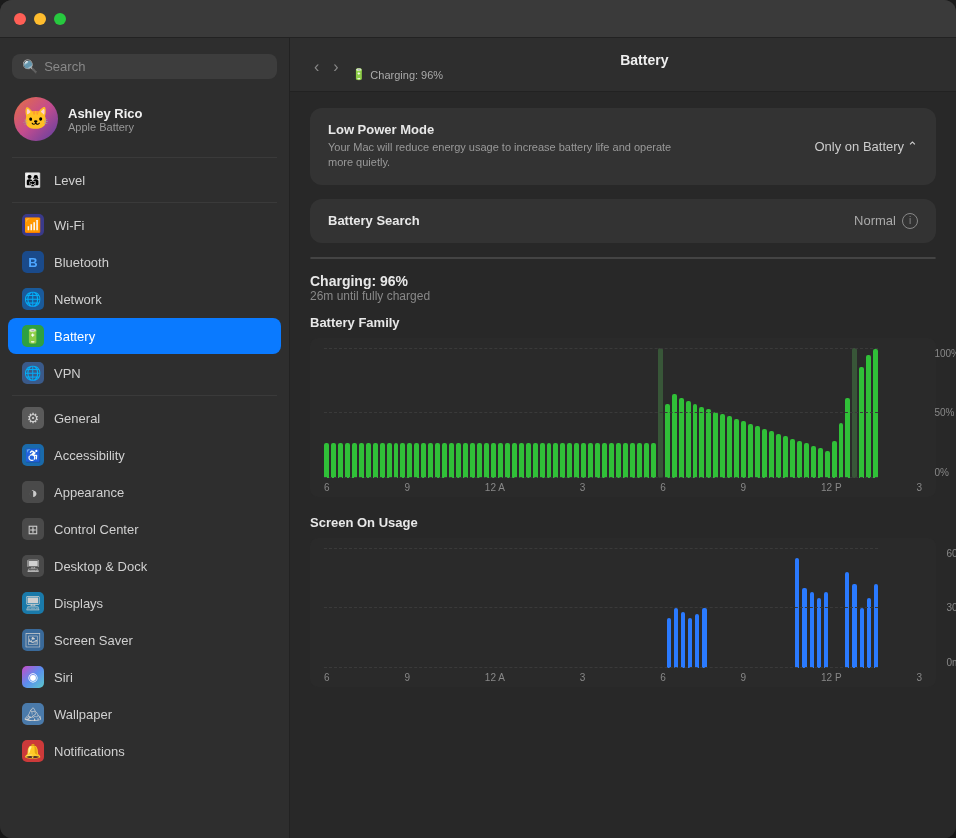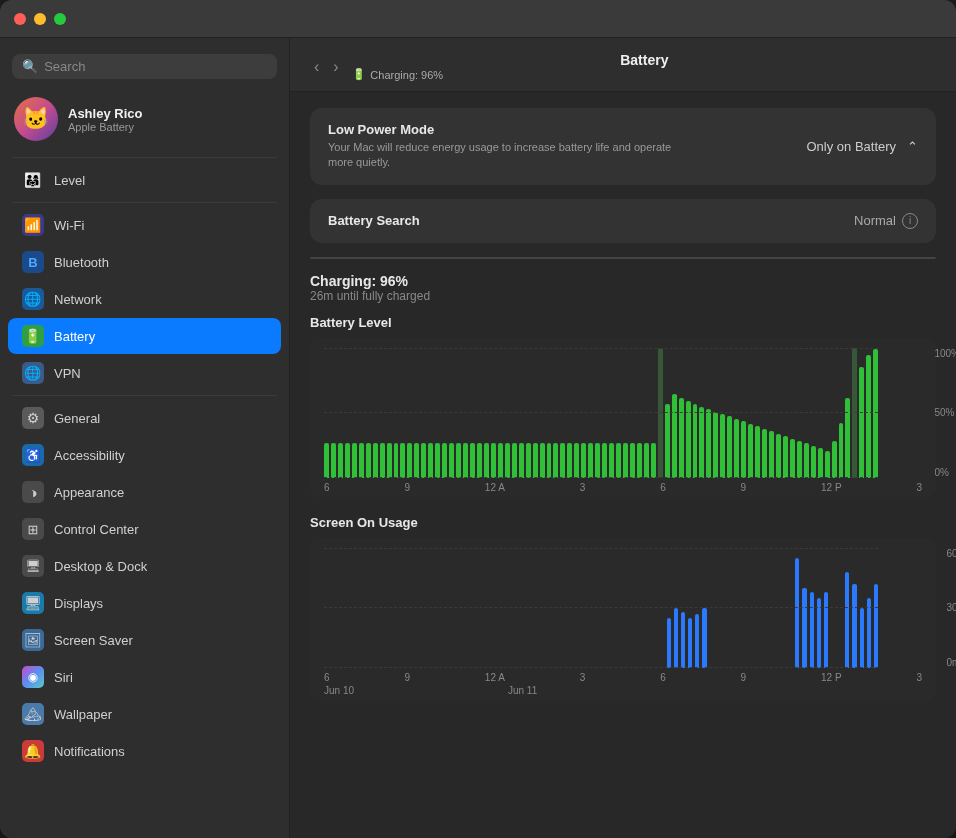--- a/index.html
+++ b/index.html
@@ -227,21 +227,21 @@
       font-size: 13px;
     }
     .select-btn {
       background: none;
       border: none;
       color: #ccc;
       font-size: 13px;
       cursor: pointer;
       display: flex;
       align-items: center;
-      gap: 11px;
+      gap: 3px;
     }
     .battery-health-row {
       display: flex;
       align-items: center;
       justify-content: space-between;
       padding: 14px 18px;
     }
     .health-label {
       font-size: 13px;
       font-weight: 600;
@@ -526,21 +526,21 @@
 
         <div class="time-selector">
         </div>
 
         <div class="charging-info">
           <div class="charging-title">Charging: 96%</div>
           <div class="charging-sub">26m until fully charged</div>
         </div>
 
         <div class="chart-section">
-          <div class="chart-title">Battery Level</div>
+          <div class="chart-title">Battery Family</div>
           <div class="chart-container">
             <div style="position:relative;padding-right:44px;">
               <div class="chart-inner" id="battery-chart" style="position: relative;">
 
               <div style="position: absolute; inset: 0px; display: flex; flex-direction: column; justify-content: space-between; pointer-events: none;">
                     <div style="border-top: 1px dashed rgb(58, 58, 58); width: 100%;"></div>
                     <div style="border-top: 1px dashed rgb(58, 58, 58); width: 100%;"></div>
                     <div style="border-top: 1px dashed rgb(58, 58, 58); width: 100%;"></div>
                   </div>
                   <div class="bar bar-green" style="height: 26.4151%;"></div>
@@ -742,28 +742,18 @@
             <div class="chart-x-labels">
               <span>6</span>
                 <span>9</span>
                 <span>12 A</span>
                 <span>3</span>
                 <span>6</span>
                 <span>9</span>
                 <span>12 P</span>
                 <span>3</span>
             </div>
-            <div class="chart-x-labels" style="margin-top:2px;">
-              <span>Jun 10</span>
-                <span></span>
-                <span>Jun 11</span>
-                <span></span>
-                <span></span>
-                <span></span>
-                <span></span>
-                <span></span>
-            </div>
           </div>
         </div>
       </div>
     </div>
   </div>
 </div>
 
 </body></html>

